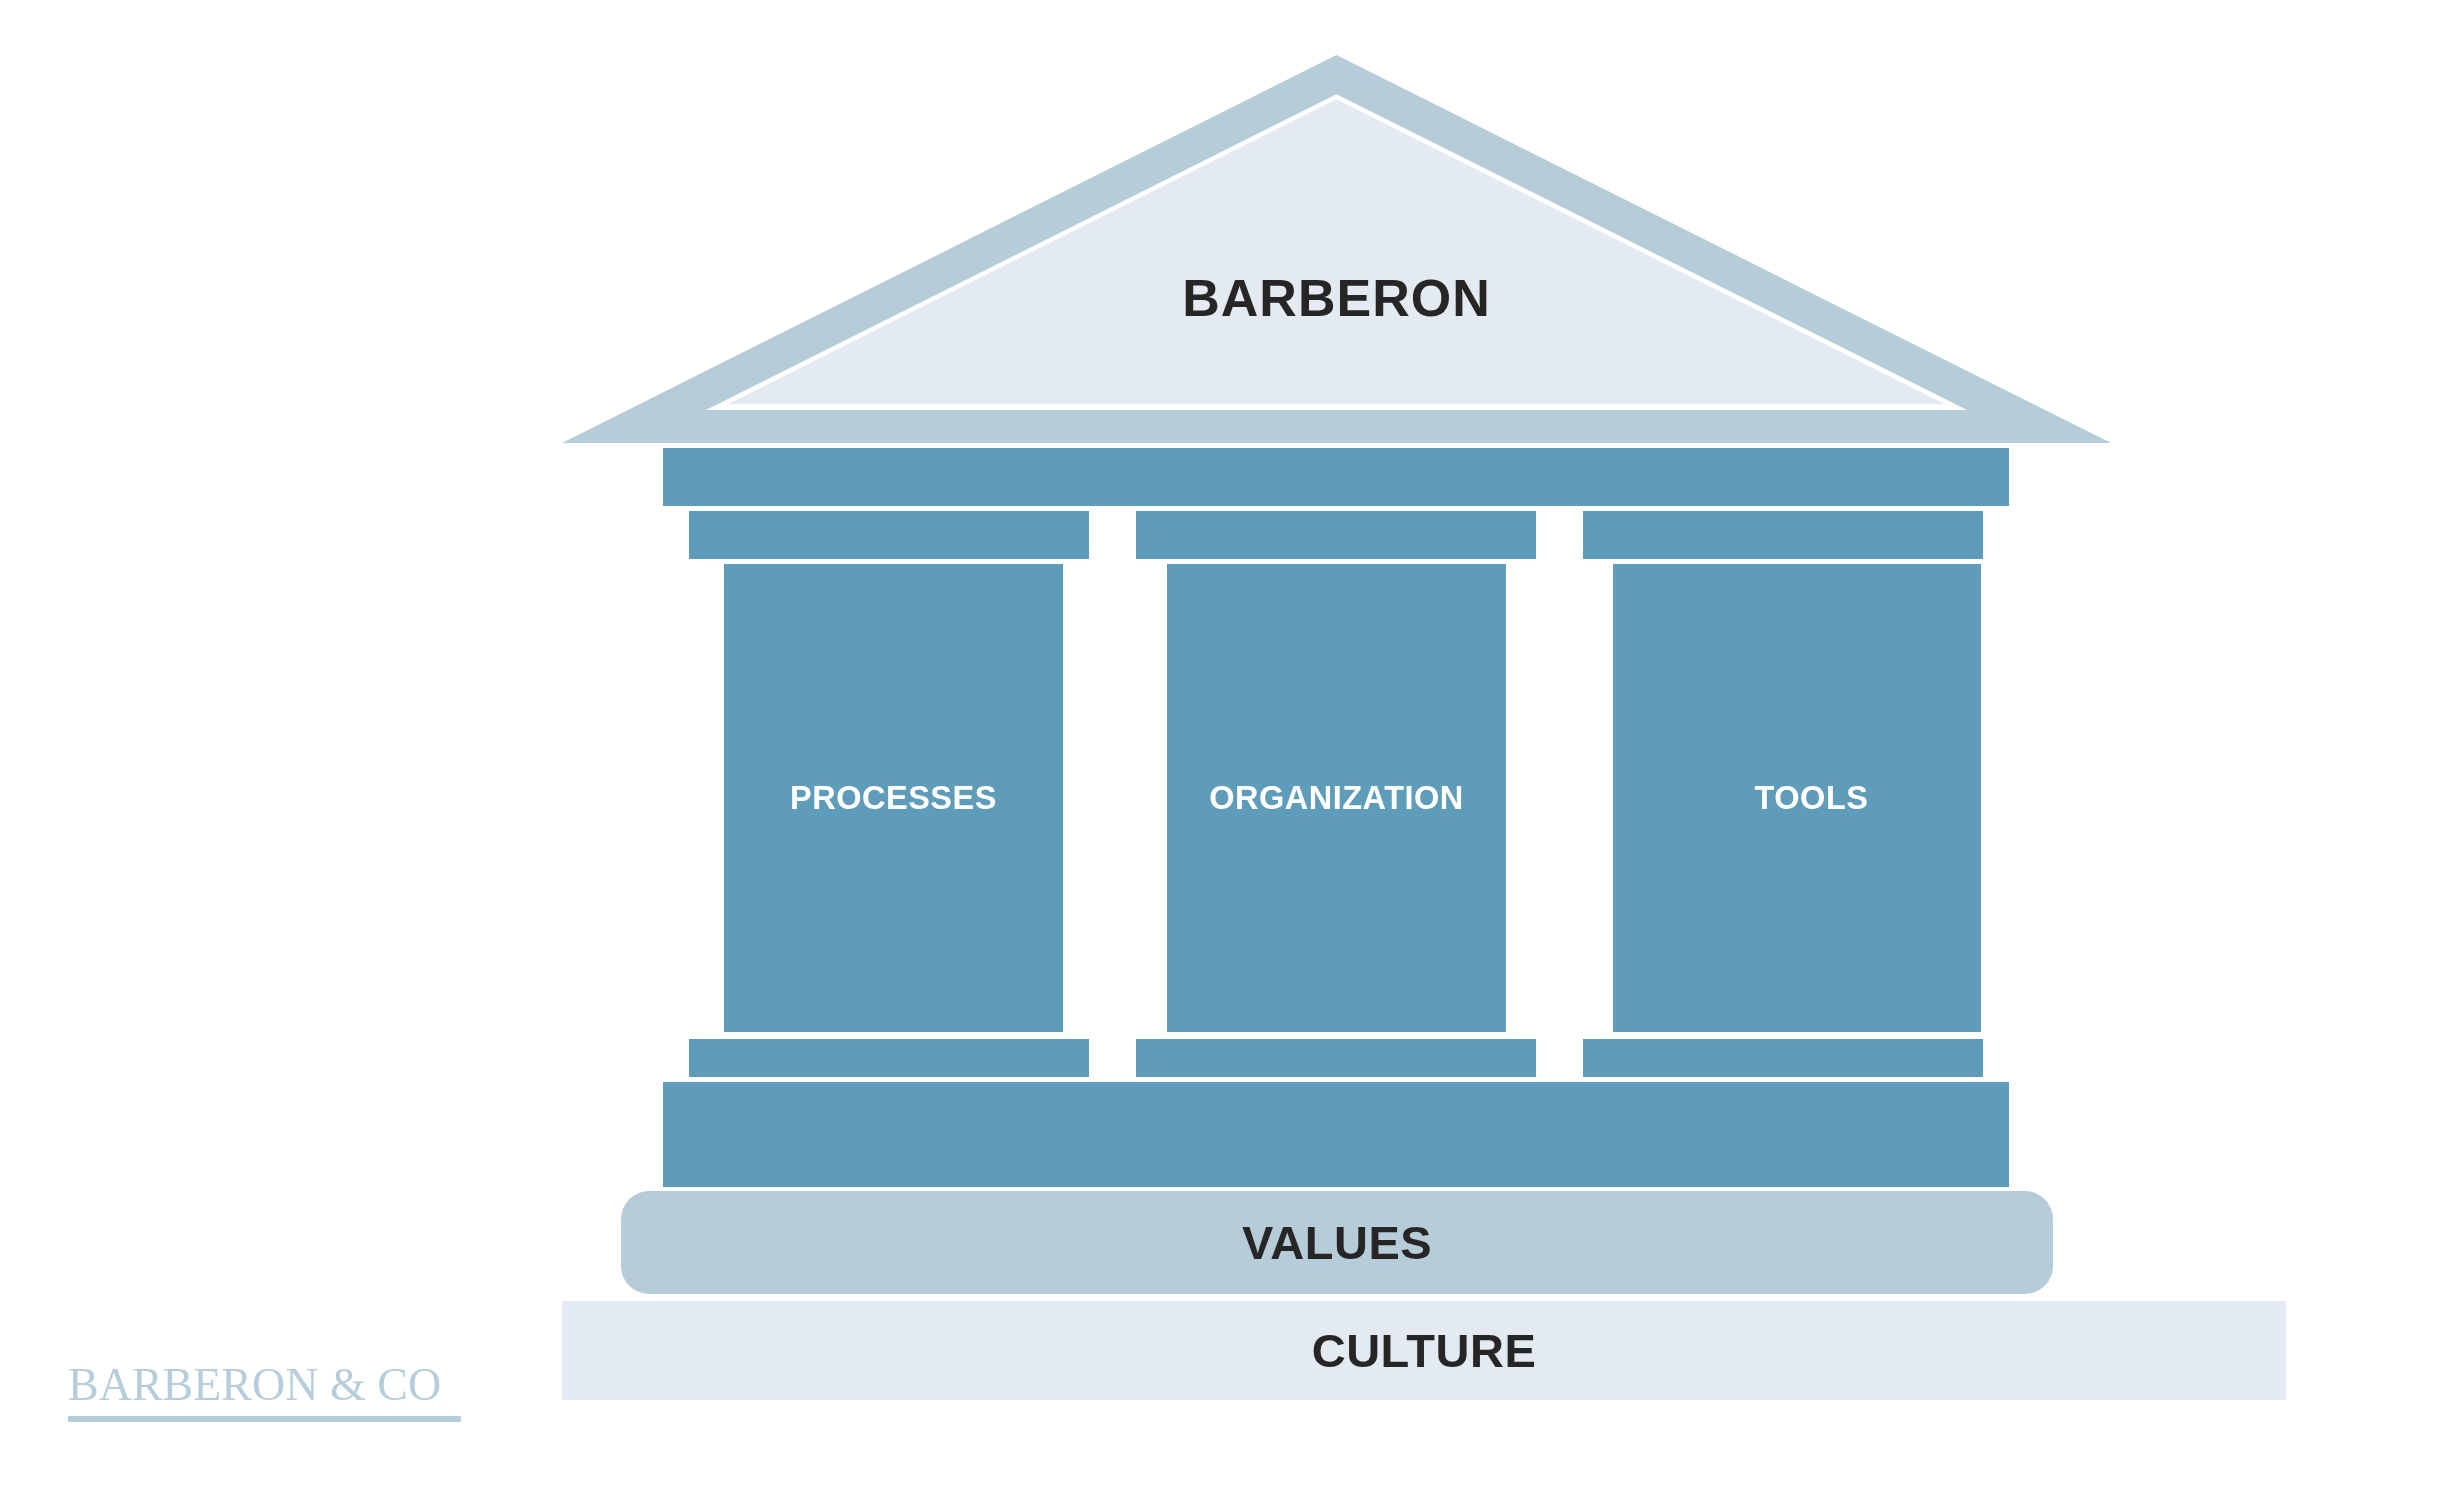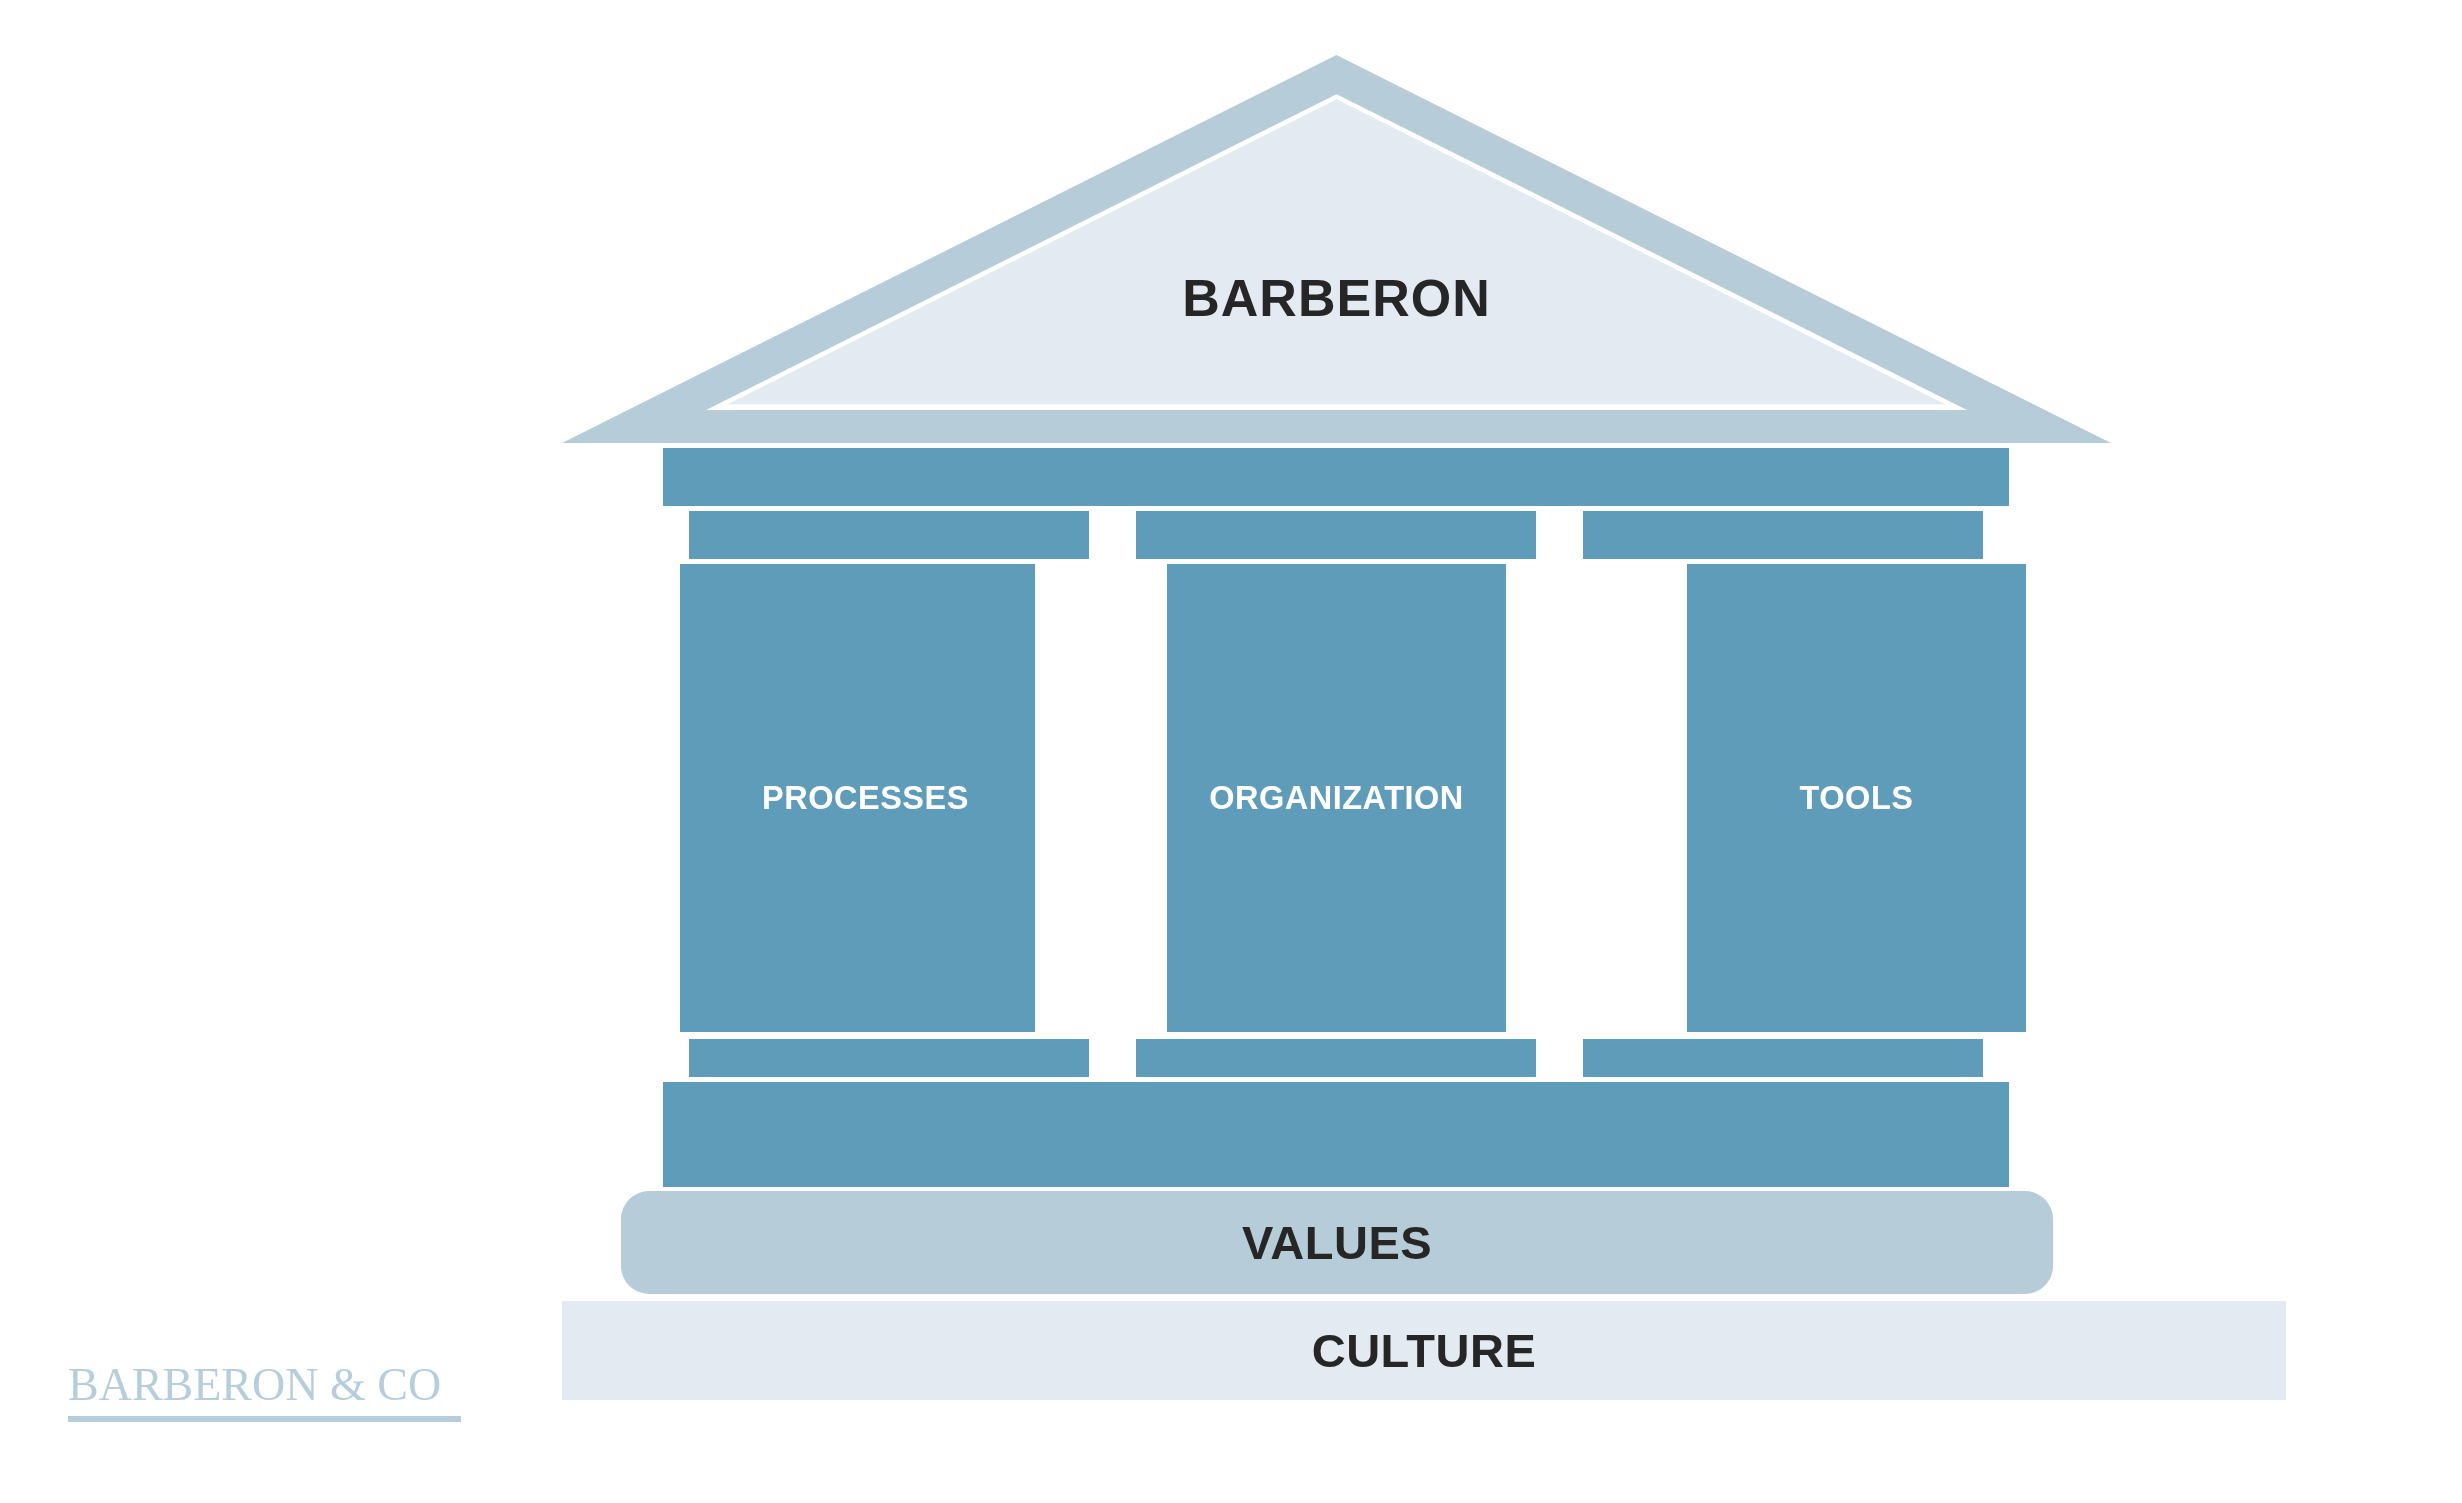--- a/index.html
+++ b/index.html
@@ -78,23 +78,23 @@
   .shaft {
     position: absolute;
     top: 564px;
     width: 339px;
     height: 468px;
     background: #5f9cba;
     display: flex;
     align-items: center;
     justify-content: center;
   }
-  .shaft-1 { left: 680px; padding-left: 16px; }
+  .shaft-1 { left: 724px; }
   .shaft-2 { left: 1167px; }
-  .shaft-3 { left: 1687px; }
+  .shaft-3 { left: 1613px; padding-left: 29px; }
   .pillar-label {
     font-size: 32.5px;
     font-weight: 700;
     letter-spacing: 0.5px;
     color: #ffffff;
     white-space: nowrap;
   }
 
   
   .stylobate {

